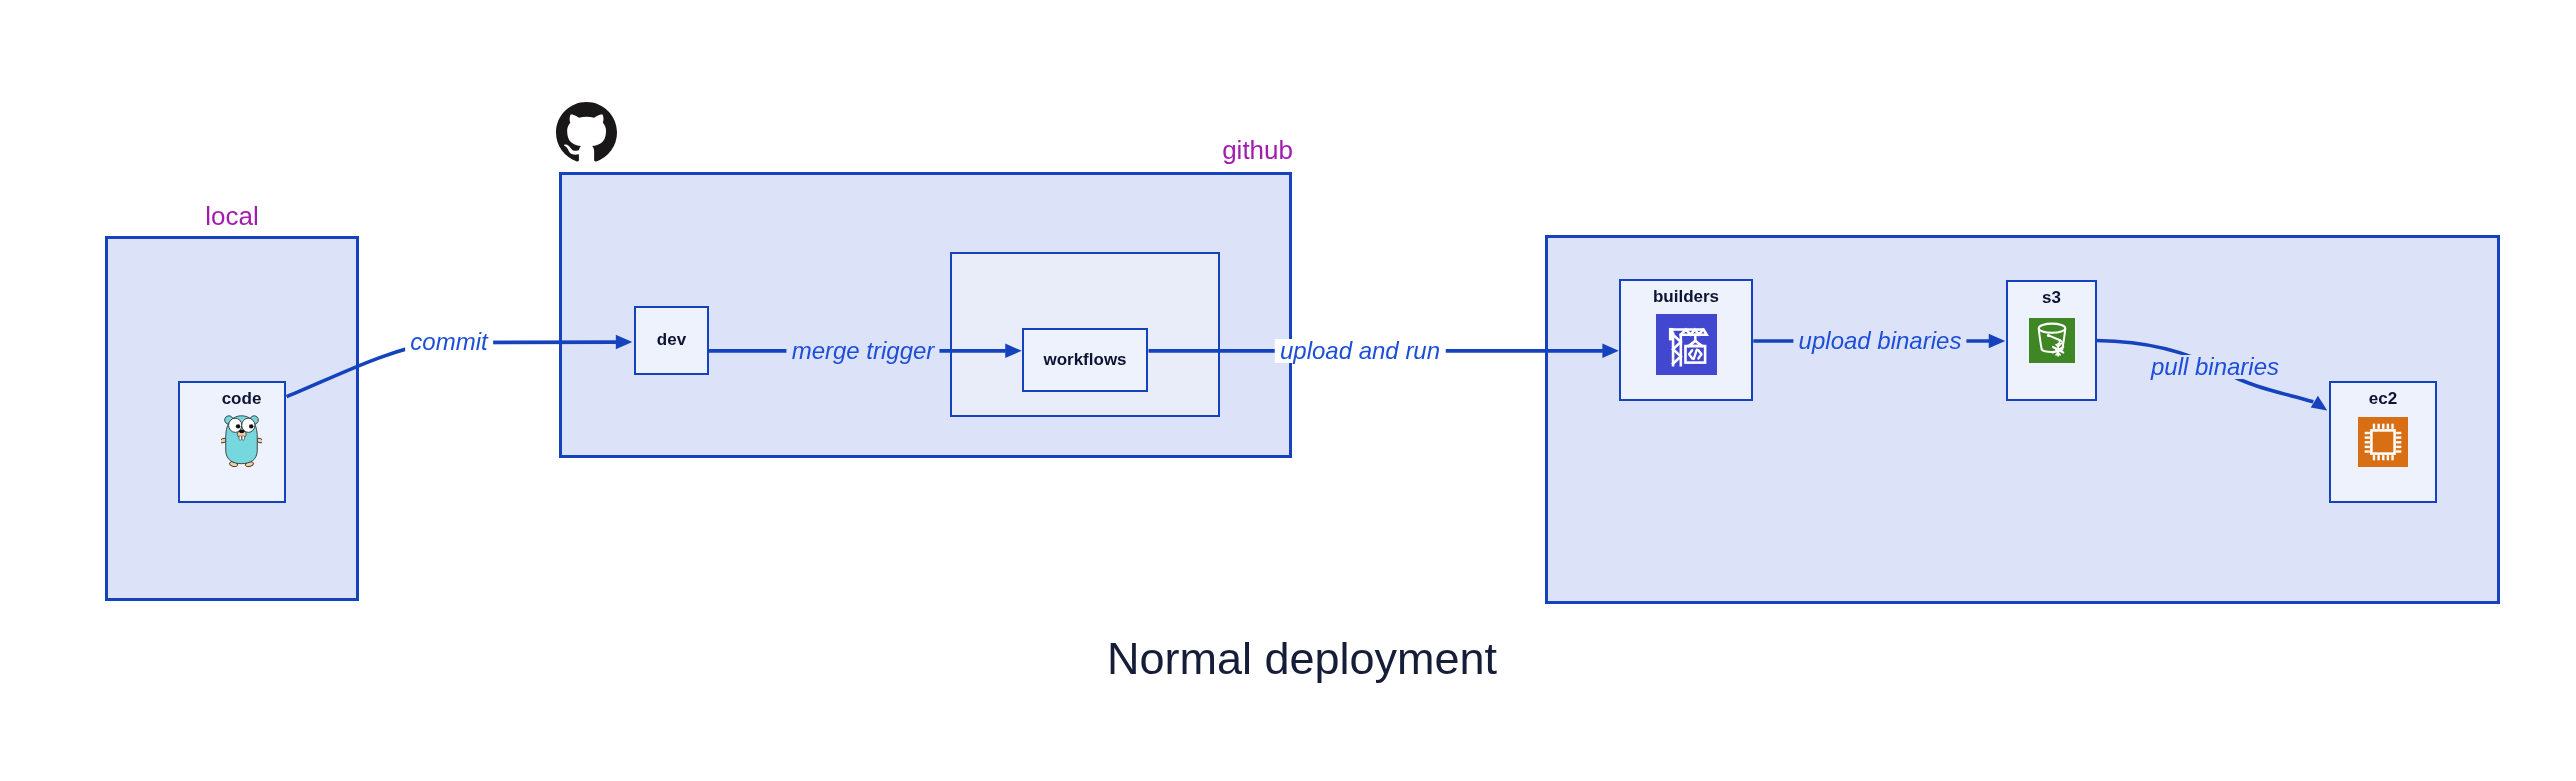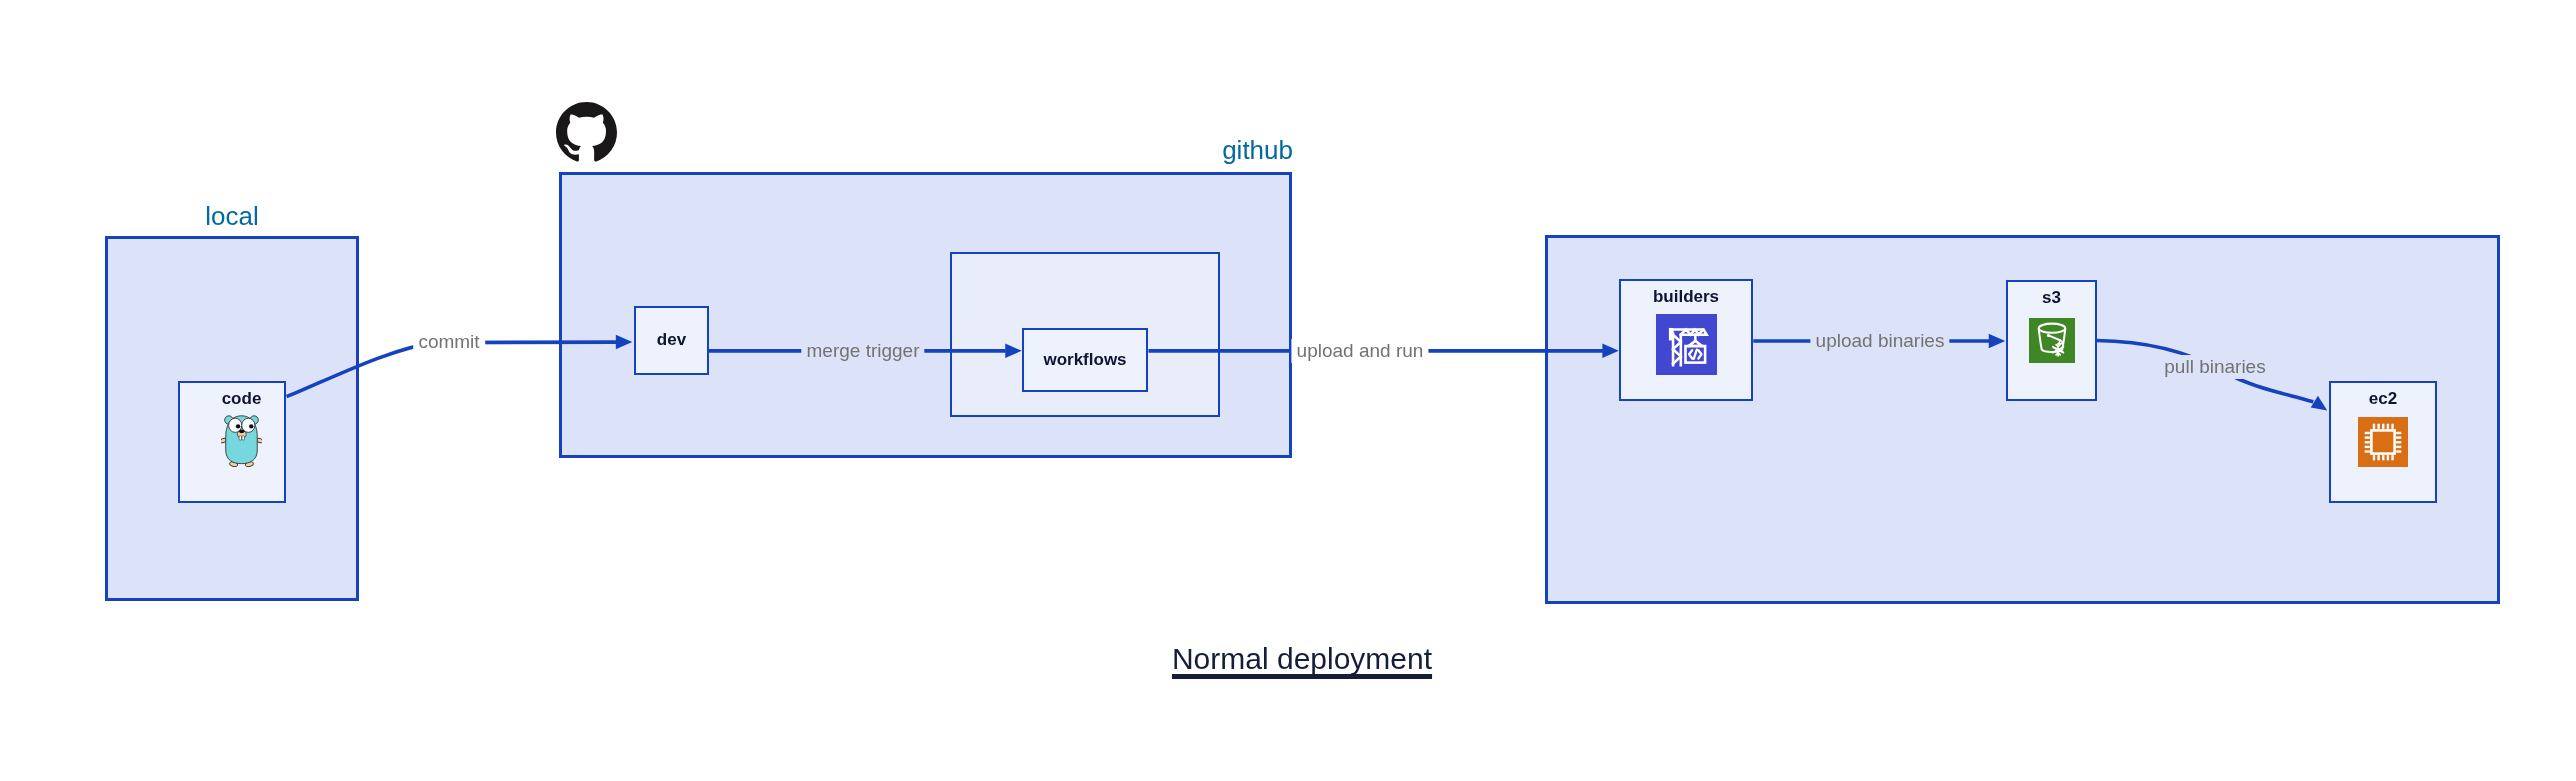--- a/index.html
+++ b/index.html
@@ -3,46 +3,46 @@
 <meta charset="utf-8">
 <style>
   html,body{margin:0;padding:0;background:#ffffff;}
   .canvas{position:relative;width:2604px;height:781px;background:#ffffff;overflow:hidden;
           font-family:"Liberation Sans", sans-serif;}
 
   
   .zone{position:absolute;box-sizing:border-box;border:3.1px solid #1443bd;background:#dce3f8;z-index:1;}
   .zone-master{background:#e9edfa;border-width:2.6px;z-index:2;}
 
-  .zone-label{position:absolute;z-index:2;color:#0369a1;font-size:26px;line-height:31px;}
+  .zone-label{position:absolute;z-index:2;color:#a21caf;font-size:26px;line-height:31px;}
   .zl-center{text-align:center;}
   .zl-right{text-align:right;}
 
   
   .node{position:absolute;box-sizing:border-box;border:2.6px solid #1443bd;background:#eef2fc;
         z-index:3;display:flex;flex-direction:column;align-items:center;}
   .node-label{color:#0e1433;font-weight:bold;font-size:17px;line-height:20.6px;margin-top:6.2px;}
   .node-label-centered{margin:auto;}
   .node .icon-wrap{margin-top:6.2px;}
 
   
   .edges-svg{position:absolute;left:0;top:0;z-index:4;pointer-events:none;}
   .edge-label{position:absolute;z-index:5;transform:translate(-50%,-50%);
-              font-size:19px;line-height:24px;color:#737373;
+              font-style:italic;font-size:24px;line-height:24px;color:#1d4ed8;
               padding:0 5.2px;white-space:nowrap;}
   .bg-white{background:#ffffff;}
   .bg-zone{background:#dce3f8;}
 
   
   .gh-logo{position:absolute;z-index:2;}
 
   
   .diagram-title{position:absolute;left:0;top:633px;width:100%;text-align:center;z-index:6;}
-  .diagram-title span{color:#161d38;font-size:30px;line-height:52px;
-     text-decoration:underline;text-decoration-thickness:4.6px;text-underline-offset:5.2px;
+  .diagram-title span{color:#161d38;font-size:45px;line-height:52px;
+     text-decoration-thickness:4.6px;text-underline-offset:5.2px;
      text-decoration-skip-ink:none;}
 </style>
 </head>
 <body>
 
 <div class="canvas">
 
   <div class="zone" style="left:105px;top:236px;width:254px;height:365px;"></div>
   <div class="zone" style="left:559px;top:172px;width:733px;height:286px;"></div>
   <div class="zone zone-master" style="left:950px;top:252px;width:270px;height:165px;"></div>

